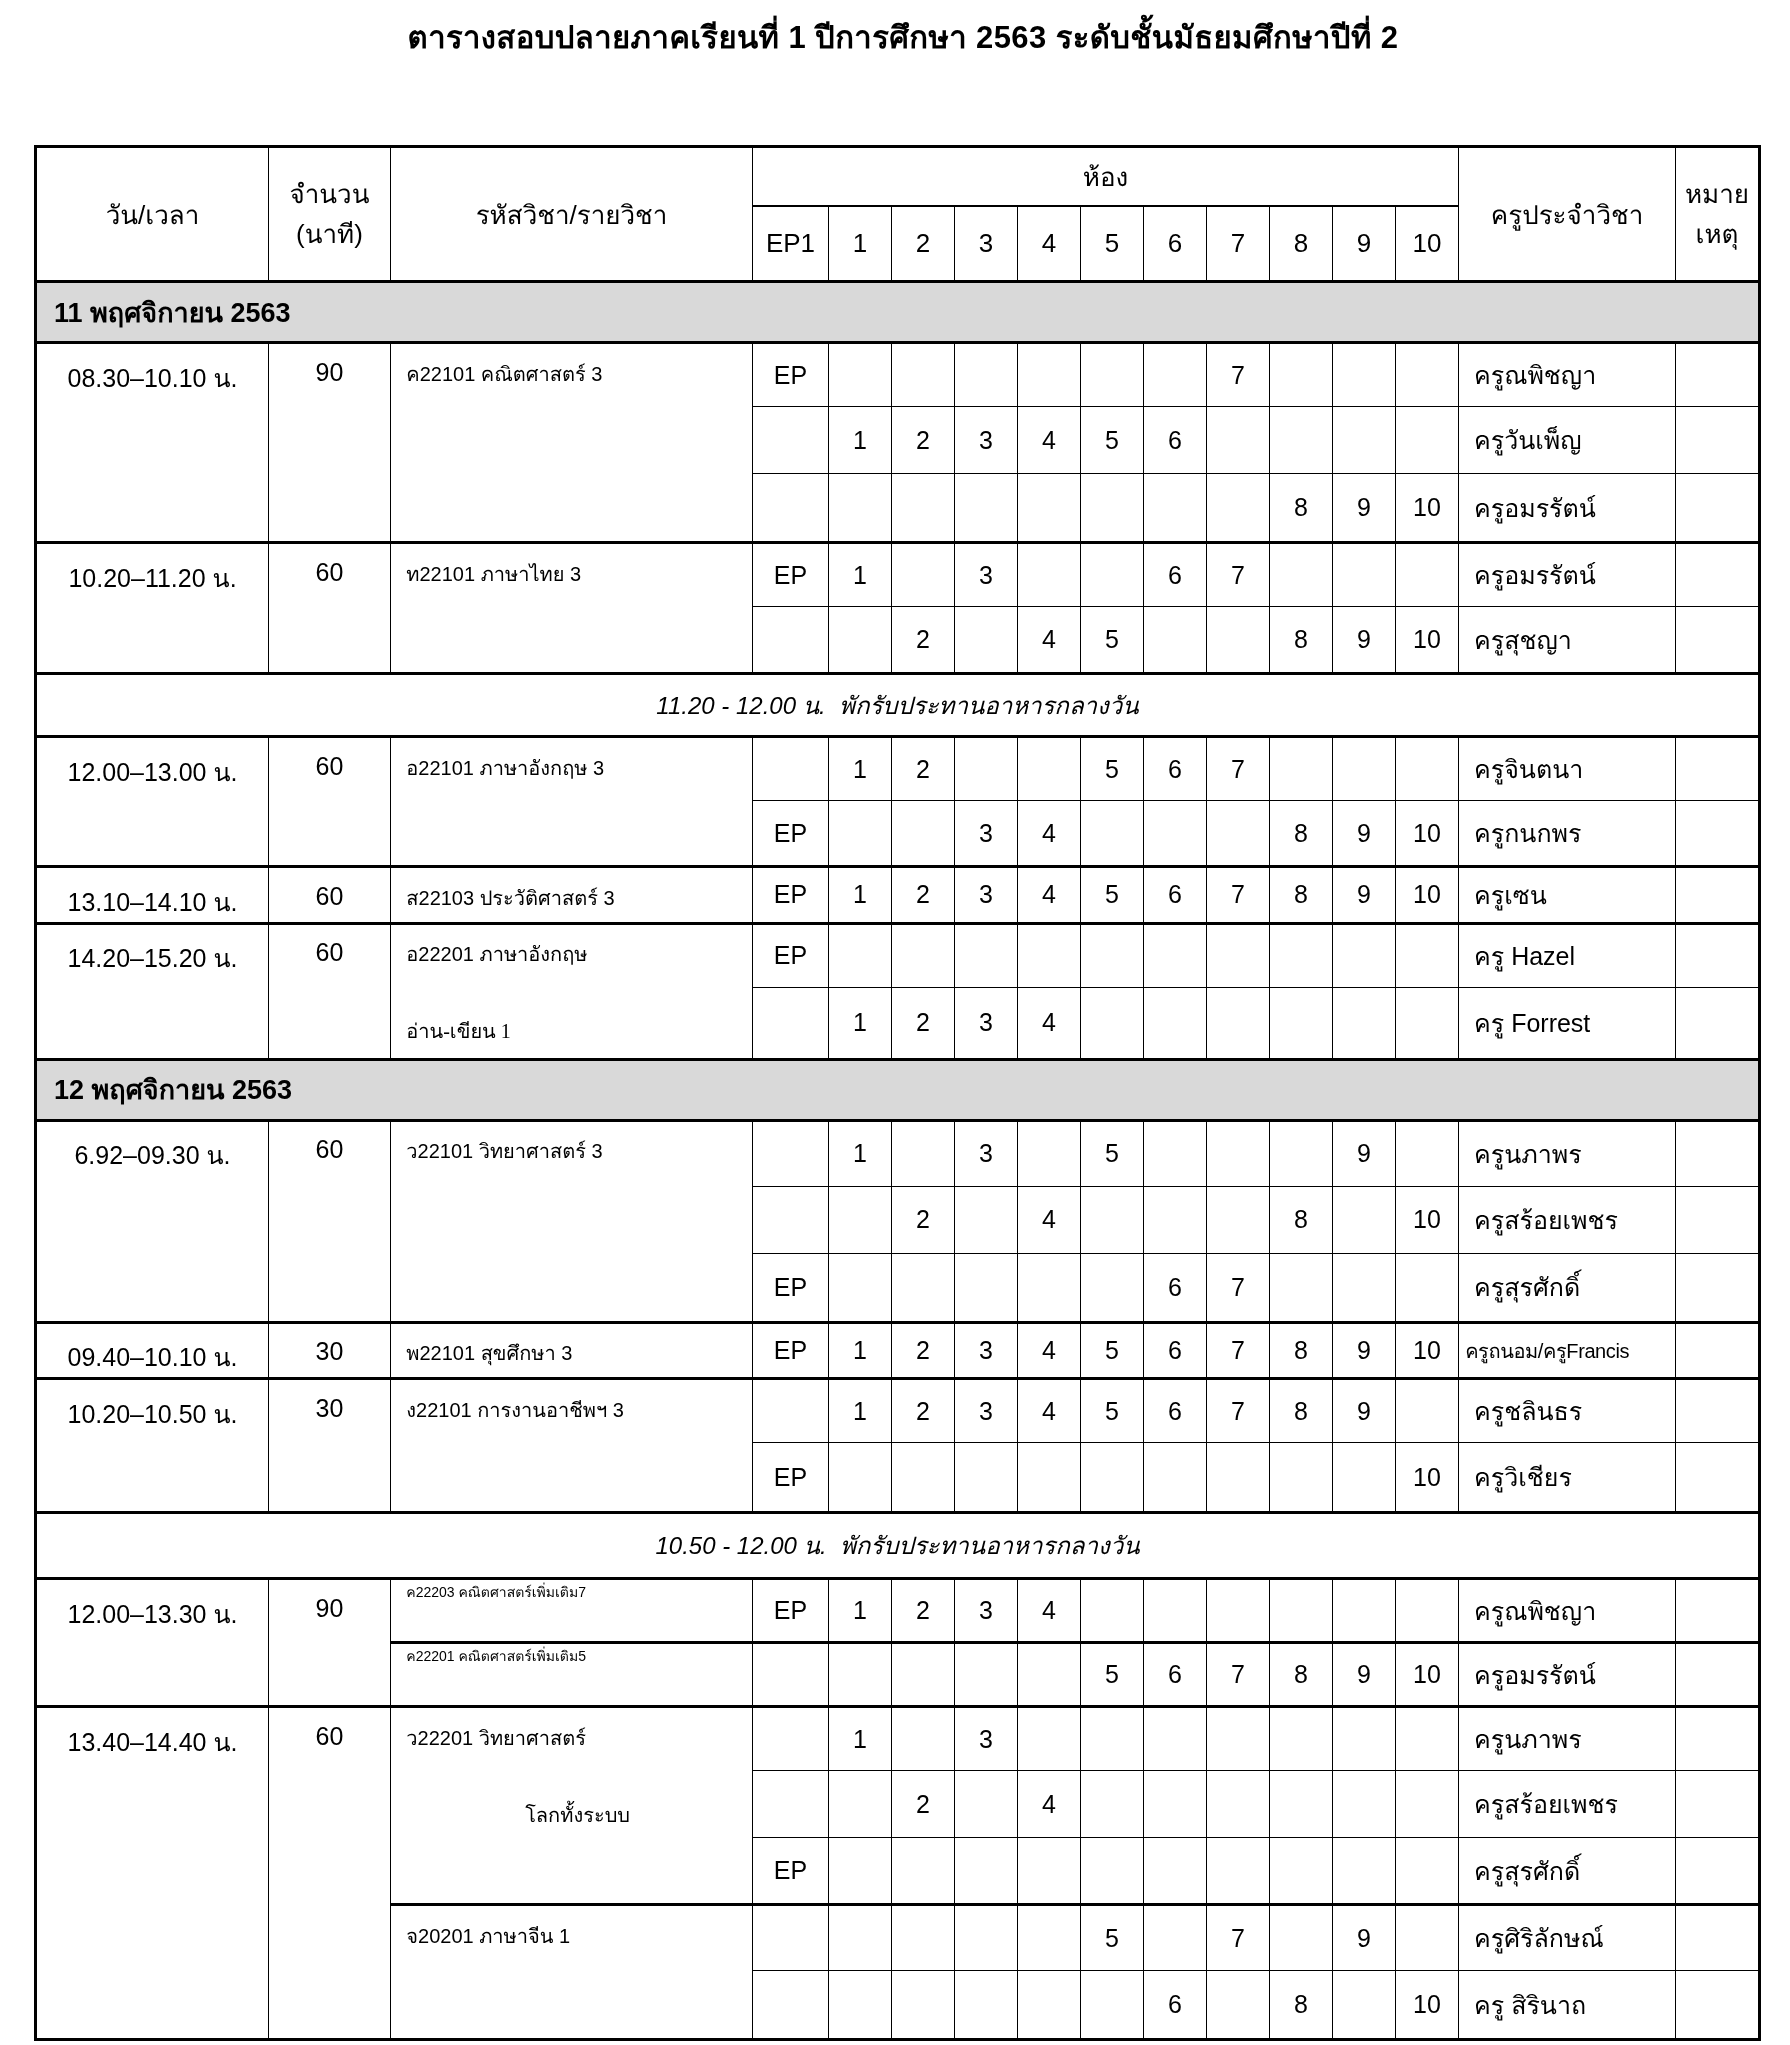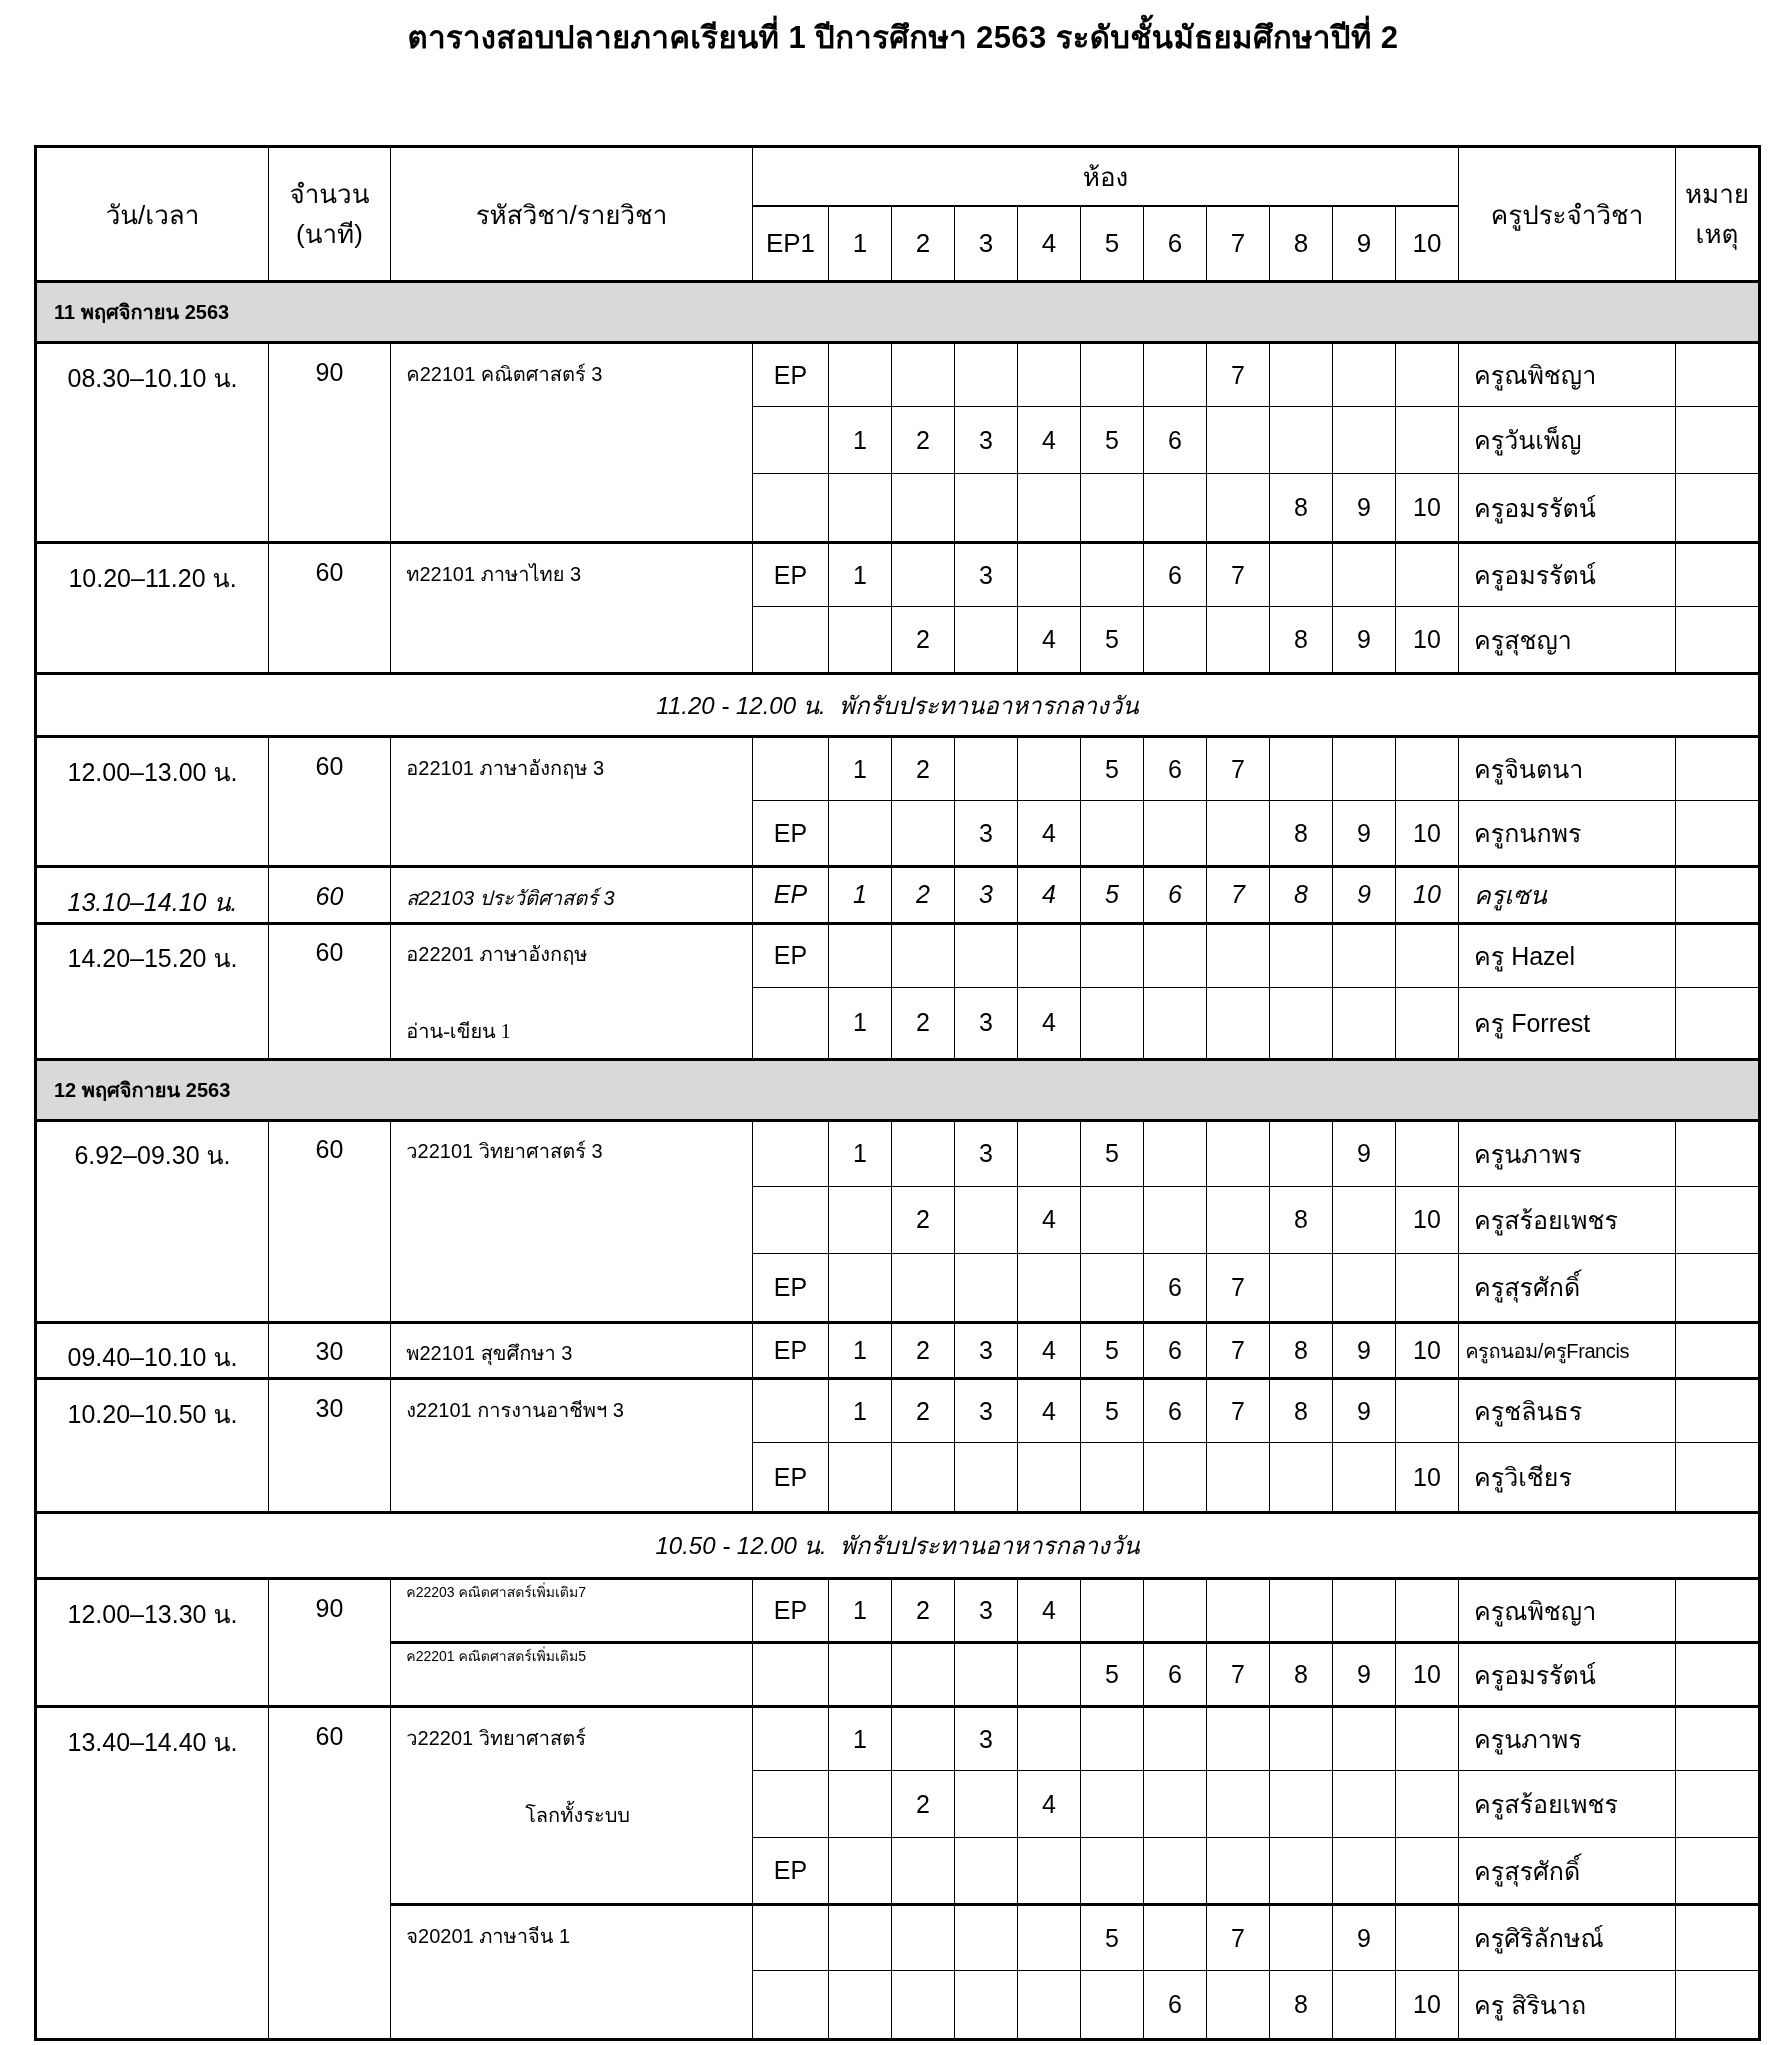--- a/index.html
+++ b/index.html
@@ -13,21 +13,21 @@
   thead tr.sub-hdr th{border-top-width:2.3px;}
   td.time, td.minutes{vertical-align:top;text-align:center;font-size:25px;padding-top:13.7px;}
   td.subject{vertical-align:top;text-align:left;font-size:20px;padding:13.7px 3.1px 0 15.3px;}
   td.subject.small{font-size:14px;padding-top:1px;}
   td.subject .l2{margin-top:45px;font-family:Liberation Serif, serif;}
   td.subject .l2.center{text-align:center;}
   td.room{text-align:center;vertical-align:middle;font-size:25px;}
   td.teacher{text-align:left;vertical-align:middle;font-size:25px;padding-left:15px;}
   td.teacher.small{font-size:20px;padding-left:6.1px;letter-spacing:-0.4px;}
   td.note{}
-  tr.section td{background:#d9d9d9;font-weight:bold;font-size:20px;text-align:left;padding-left:17px;vertical-align:middle;border-top-width:3.1px;border-bottom-width:3.1px;}
+  tr.section td{background:#d9d9d9;font-weight:bold;font-size:27px;text-align:left;padding-left:17px;vertical-align:middle;border-top-width:3.1px;border-bottom-width:3.1px;}
   tr.break td{font-style:italic;font-size:24px;text-align:center;vertical-align:middle;border-top-width:3.1px;border-bottom-width:3.1px;white-space:pre;}
 </style>
 </head>
 <body>
 
 <div class="title">ตารางสอบปลายภาคเรียนที่ 1 ปีการศึกษา 2563 ระดับชั้นมัธยมศึกษาปีที่ 2</div>
 
 <table class="exam" id="exam-table">
     <colgroup>
       <col style="width: 233px;">
@@ -196,21 +196,21 @@
         <td class="room">4</td>
         <td class="room"></td>
         <td class="room"></td>
         <td class="room"></td>
         <td class="room">8</td>
         <td class="room">9</td>
         <td class="room">10</td>
         <td class="teacher">ครูกนกพร</td>
         <td class="note"></td>
       </tr>
-      <tr class="thick" style="height: 45px; font-style: italic;">
+      <tr class="thick" style="height: 45px;">
         <td class="time" rowspan="1">13.10–14.10 น.</td>
         <td class="minutes" rowspan="1">60</td>
         <td class="subject" rowspan="1">
           <div>ส22103 ประวัติศาสตร์ 3</div>
         </td>
         <td class="room">EP</td>
         <td class="room">1</td>
         <td class="room">2</td>
         <td class="room">3</td>
         <td class="room">4</td>

